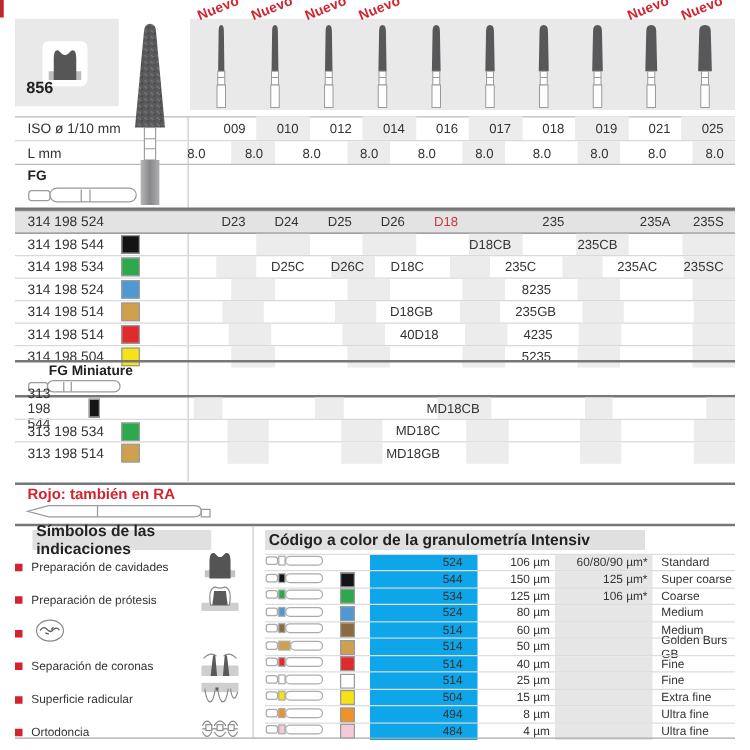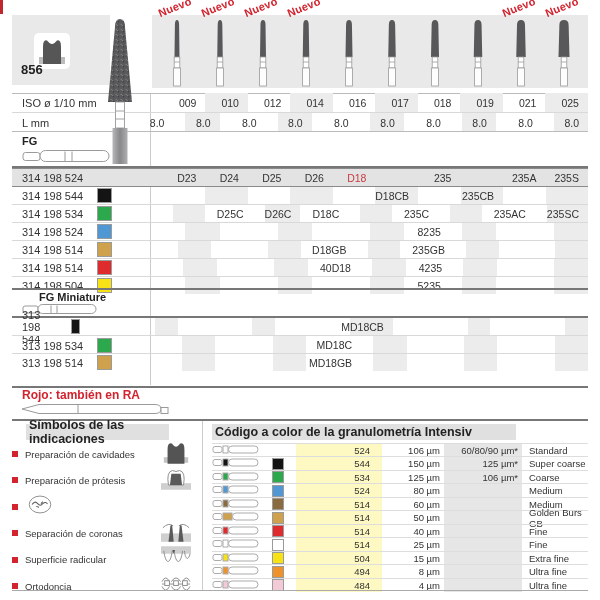--- a/index.html
+++ b/index.html
@@ -2,21 +2,21 @@
 <html><head>
 <meta charset="utf-8">
 <style>
   html,body{margin:0;padding:0;}
   body{width:600px;height:600px;position:relative;background:#fff;
        font-family:"Liberation Sans","DejaVu Sans",sans-serif;color:#3a3a3a;
        -webkit-font-smoothing:antialiased;overflow:hidden;}
   .abs{position:absolute;}
   
   #red-tab{left:0;top:0;width:3px;height:14px;background:#c0272d;}
-  #figure-box{left:12px;top:15px;width:98px;height:70px;background:#e9e9e9;}
+  #figure-box{left:12px;top:15px;width:83px;height:70px;background:#e9e9e9;}
   #figure-box .tooth-chip{position:absolute;left:22px;top:18px;width:36px;height:36px;
        background:#fff;border-radius:5px;}
   #figure-number{position:absolute;left:9px;top:47px;font-size:13px;font-weight:bold;color:#222;}
   #bur-band{left:152px;top:15px;width:436px;height:73px;background:#e9e9e9;}
   .nuevo{position:absolute;top:-8px;color:#d2232e;font-weight:bold;font-size:11px;
          transform:rotate(-22deg);transform-origin:left bottom;letter-spacing:.2px;}
   .small-bur{position:absolute;top:4px;}
   
   #big-bur{left:105px;top:18px;z-index:5;}
   
@@ -42,21 +42,21 @@
   #granulometry-title{left:212px;width:304px;}
   .ind-item{position:absolute;left:12px;width:185px;height:26px;display:flex;align-items:center;}
   .ind-bullet{width:6px;height:6px;background:#d2232e;margin-right:7px;flex:none;}
   .ind-label{font-size:9.5px;color:#333;flex:1;}
   .ind-icon{flex:none;margin-right:6px;}
   .gr-row{position:absolute;left:212px;width:376px;height:13.5px;display:flex;align-items:center;
           border-top:1px solid #ddd;font-size:9.5px;color:#333;}
   .gr-icon{width:48px;flex:none;}
   .gr-sq{width:36px;flex:none;display:flex;justify-content:center;}
   .gr-sq span{width:10px;height:10px;border:1px solid #9b9b9b;display:block;}
-  .gr-code{width:86px;flex:none;background:#fef9c3;text-align:right;padding-right:12px;box-sizing:border-box;align-self:stretch;display:flex;align-items:center;justify-content:flex-end;}
+  .gr-code{width:86px;flex:none;background:#0ea5e9;text-align:right;padding-right:12px;box-sizing:border-box;align-self:stretch;display:flex;align-items:center;justify-content:flex-end;}
   .gr-um{width:62px;flex:none;text-align:right;padding-right:4px;box-sizing:border-box;}
   .gr-alt{width:78px;flex:none;background:#e6e6e6;text-align:right;padding-right:4px;box-sizing:border-box;align-self:stretch;display:flex;align-items:center;justify-content:flex-end;}
   .gr-label{flex:1;padding-left:7px;}
   #bottom-rule{top:590px;height:1px;background:#aaa;}
 </style>
 </head>
 <body>
 
 <div class="abs" id="red-tab"></div>
 

